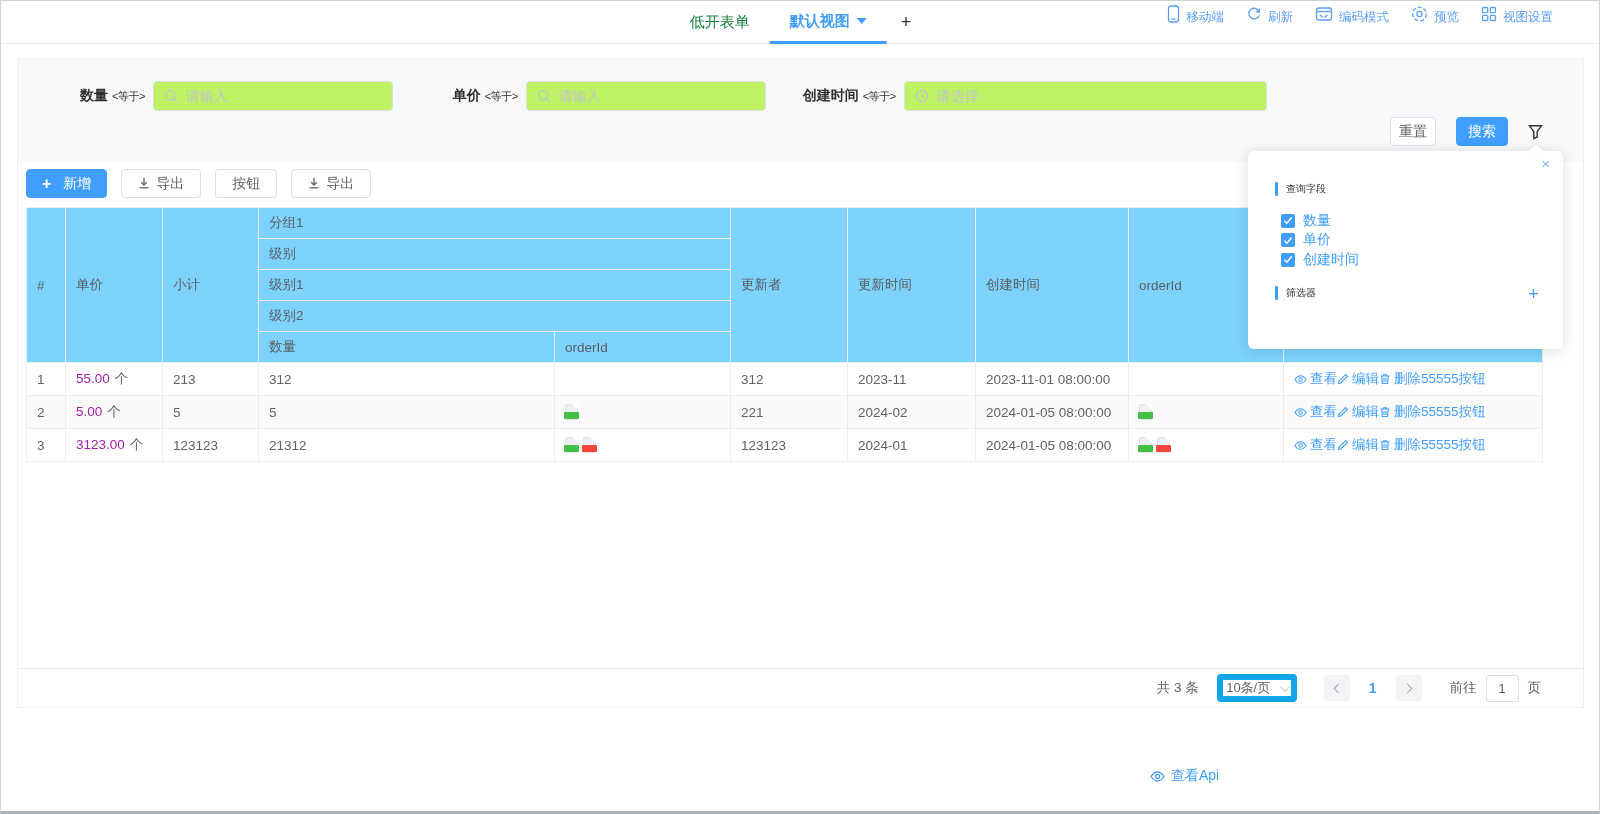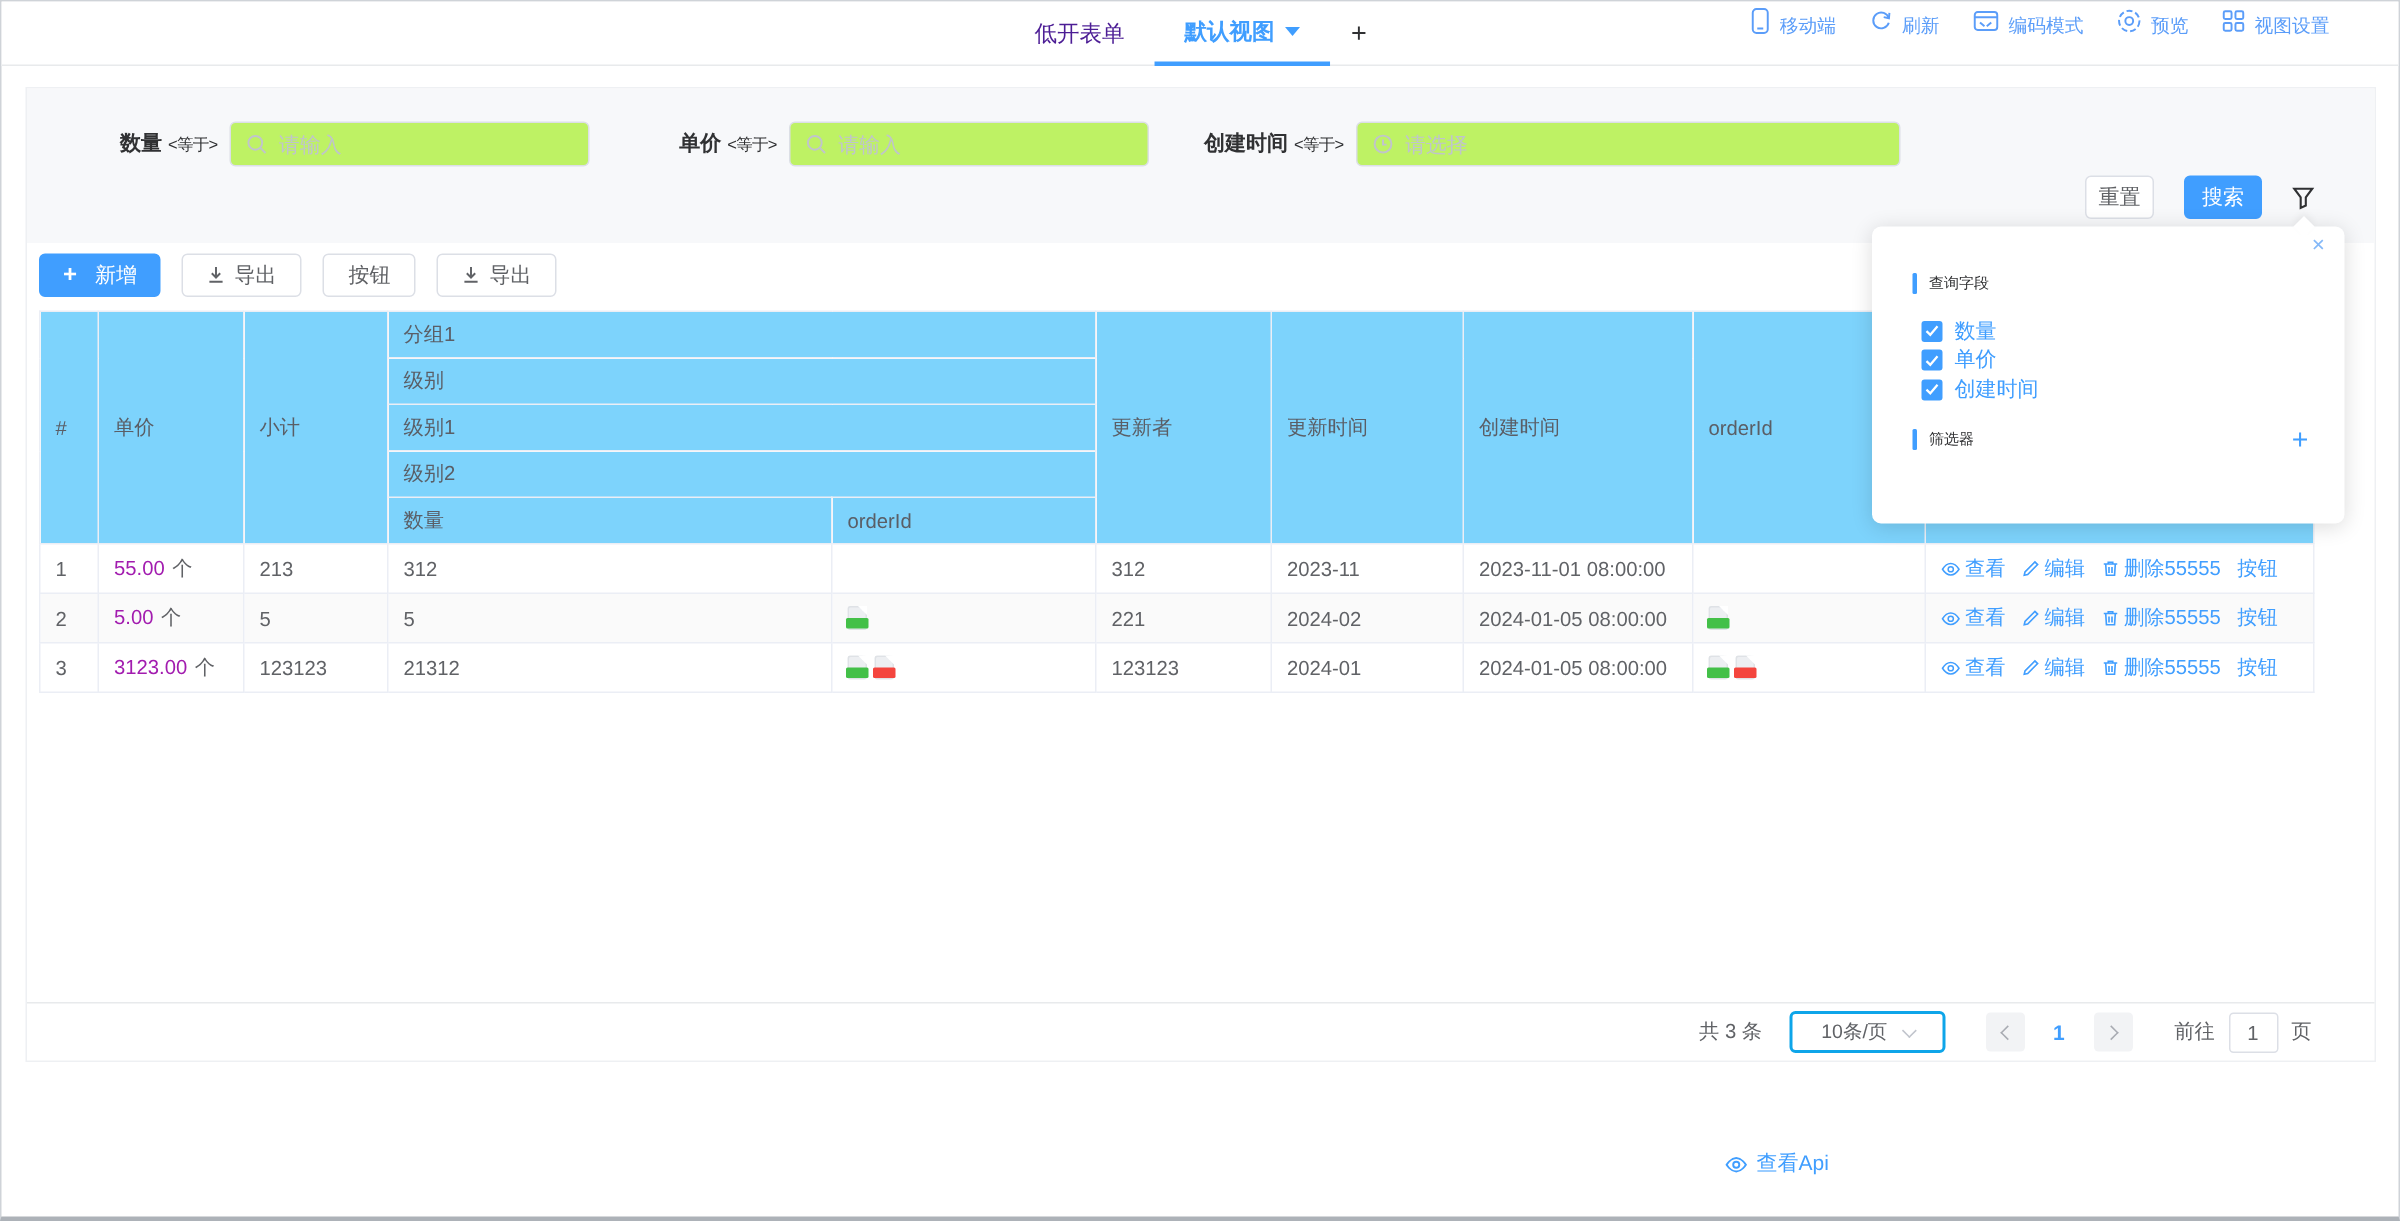--- a/index.html
+++ b/index.html
@@ -6,21 +6,21 @@
   html,body { background:#fff; }
   body { font-family:"Liberation Sans","DejaVu Sans",sans-serif; color:#606266; }
   .frame { position:relative; width:1600px; height:814px; background:#fff;
            border:1px solid #cfd3d8; border-bottom:3px solid #adb2b8; overflow:hidden; }
 
   
   .topbar { position:absolute; left:0; top:0; width:100%; height:43px; background:#fff;
             border-bottom:1px solid #e8eaec; }
   .tabs { position:absolute; left:50%; transform:translateX(-51%); top:0; height:43px;
           display:flex; align-items:stretch; }
-  .tab { display:flex; align-items:center; padding:0 20px; font-size:15px; color:#4c1d95; cursor:pointer; }
+  .tab { display:flex; align-items:center; padding:0 20px; font-size:15px; color:#15803d; cursor:pointer; }
   .tab.active { color:#409eff; border-bottom:3px solid #409eff; font-weight:bold; }
   .caret-down { width:0; height:0; border-left:5px solid transparent; border-right:5px solid transparent;
                 border-top:6px solid #409eff; margin-left:7px; }
   .tab.plus { font-size:18px; color:#303133; padding:0 14px; }
   .topbar-tools { position:absolute; right:46px; top:4px; display:flex; gap:22px; }
   .tool { display:flex; flex-direction:row; align-items:flex-end; gap:6px; color:#5b9df9;
           font-size:12.5px; cursor:pointer; }
   .tool svg { stroke:#5b9df9; fill:none; stroke-width:1.3; }
 
   
@@ -59,37 +59,37 @@
 
   
   .table-wrap { margin:0 8px; flex:none; }
   table { border-collapse:collapse; table-layout:fixed; width:1516px; }
   th,td { border:1px solid #ebeef5; padding:0 10px; text-align:left; overflow:hidden; white-space:nowrap; }
   th { background:#7dd3fc; color:#5a5e66; font-size:13.5px; font-weight:normal; height:31px; }
   td { color:#606266; font-size:13.5px; height:33px; background:#fff; }
   tr.stripe td { background:#fafafa; }
   .price { color:#a21caf; }
   .unit { color:#606266; margin-left:5px; }
-  .row-actions { display:flex; align-items:flex-end; gap:11px; }
+  .row-actions { display:flex; align-items:flex-end; }
   .alink { color:#409eff; cursor:pointer; display:inline-flex; align-items:center; gap:3px; font-size:13.5px; }
   .alink svg { stroke:#409eff; fill:none; stroke-width:1.1; flex:none; }
   .file-icon { display:inline-block; width:13px; height:16px; background:#edeff2; border-radius:2px;
                position:relative; margin-right:5px; vertical-align:middle; box-shadow:inset 0 0 0 1px #dfe2e6; }
   .file-icon::before { content:""; position:absolute; top:0; right:0;
                border:3px solid; border-color:#fff #fff transparent transparent; }
   .file-icon::after { content:""; position:absolute; left:-1px; right:-1px; bottom:1px; height:7px; border-radius:1px; }
   .f-xlsx::after { background:#43c048; }
   .f-pdf::after { background:#f4453e; }
   .table-spacer { flex:1; }
 
   
   .pagination { flex:none; height:39px; border-top:1px solid #e8eaec; display:flex; align-items:center;
                 justify-content:flex-end; gap:0; padding-right:42px; font-size:13.5px; color:#606266; }
   .pg-total { margin-right:18px; }
-  .pg-size { width:104px; height:28px; border:2px solid #0ea5e9; border-radius:4px; background:#fff;
+  .pg-size { width:80px; height:28px; border:6px solid #0ea5e9; border-radius:4px; background:#fff;
              display:flex; align-items:center; justify-content:center; gap:10px; cursor:pointer; font-size:13px; }
   .chev { width:7px; height:7px; border-right:1.4px solid #c0c4cc; border-bottom:1.4px solid #c0c4cc; }
   .chev.down { transform:rotate(45deg) translateY(-2px); }
   .pg-arrow { width:26px; height:26px; border-radius:3px; background:#f2f3f5; display:flex; align-items:center;
               justify-content:center; cursor:pointer; }
   .pg-arrow .chev { border-color:#a8abb2; }
   .chev.left  { transform:rotate(135deg); margin-left:3px; }
   .chev.right { transform:rotate(-45deg); margin-right:3px; }
   .pg-prev { margin-left:27px; }
   .pg-page { color:#409eff; font-weight:bold; font-size:14px; margin:0 19px; cursor:pointer; }

